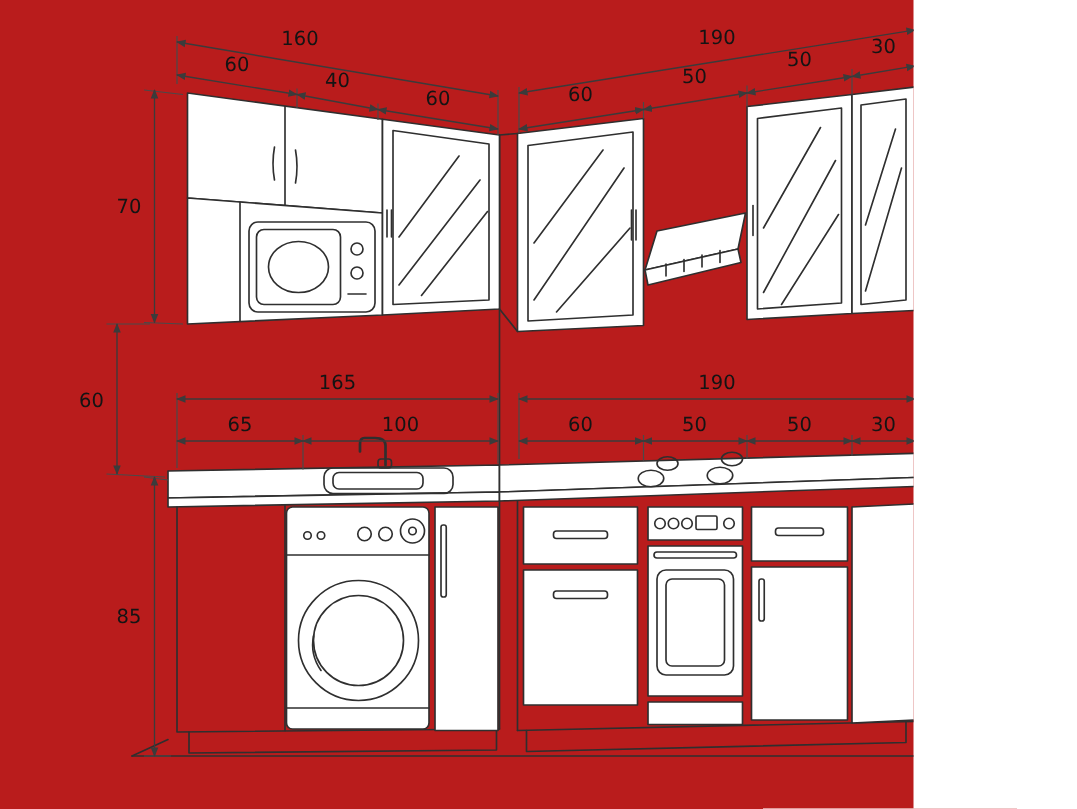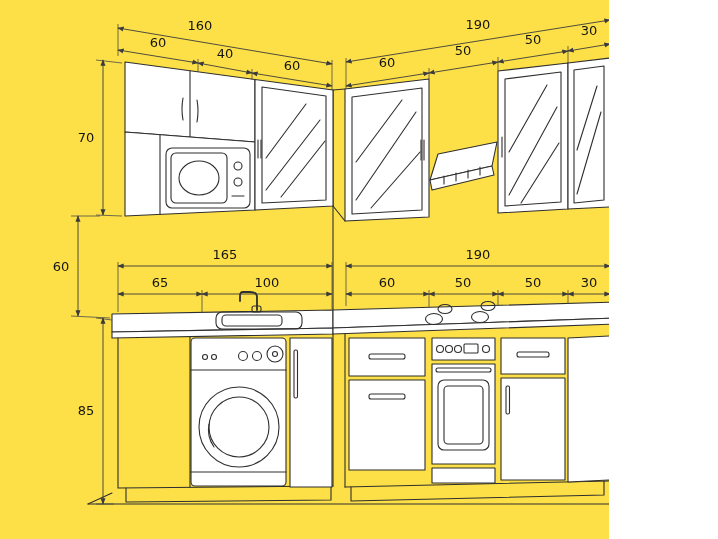--- a/index.html
+++ b/index.html
@@ -1,17 +1,17 @@
 <!DOCTYPE html>
 <html><head>
 <meta charset="utf-8">
 <style>
   html,body{margin:0;padding:0;background:#ffffff;}
   .stage{
-    position:relative;width:609px;height:539px;background:#fde047;
+    position:relative;width:609px;height:539px;background:#b91c1c;
     font-family:"DejaVu Sans",sans-serif;overflow:hidden;
   }
   svg{position:absolute;left:0;top:0;}
   .ink{stroke:#2f2f2f;fill:none;stroke-width:1.1;stroke-linejoin:round;stroke-linecap:round;}
   .fillw{stroke:#2f2f2f;fill:#ffffff;stroke-width:1.1;stroke-linejoin:round;}
   .dim{stroke:#3b3b3b;fill:none;stroke-width:0.9;stroke-linecap:butt;}
   .ext{stroke:#4a4a4a;fill:none;stroke-width:0.8;}
   .lbl{font-family:"DejaVu Sans",sans-serif;font-size:13px;fill:#141414;text-anchor:middle;}
   .thick{stroke-width:1.8;}
 </style>

